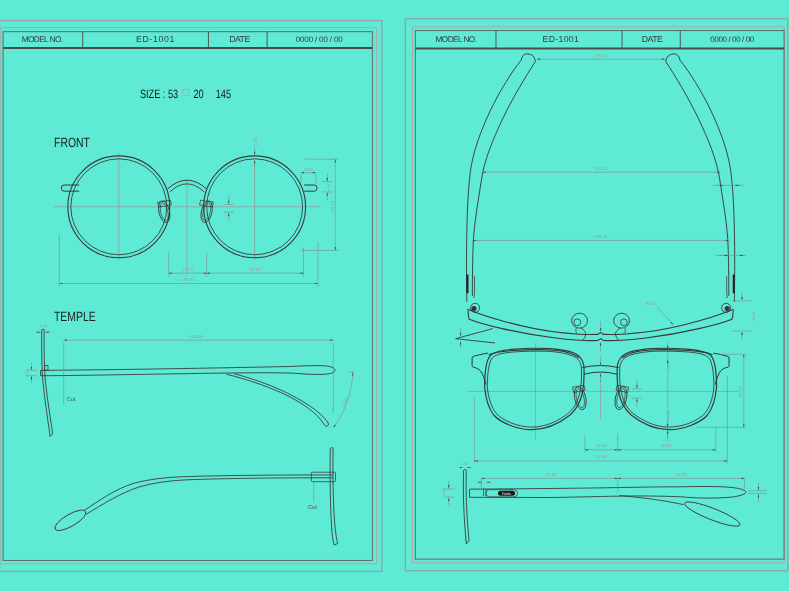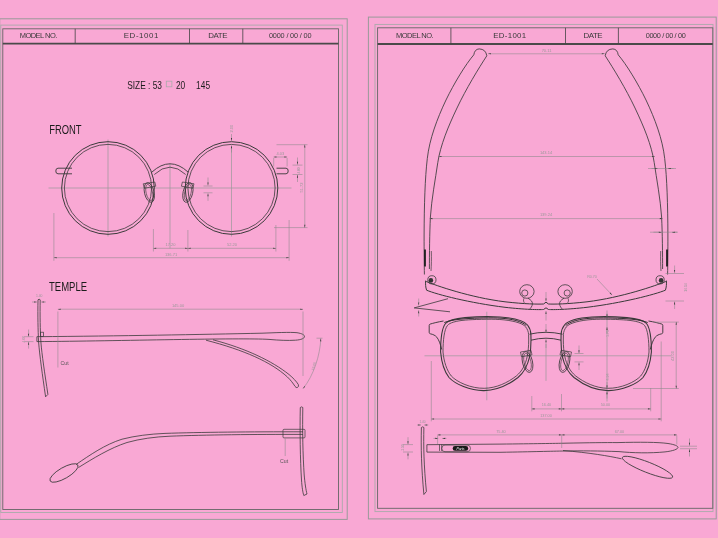--- a/index.html
+++ b/index.html
@@ -1,16 +1,16 @@
 <!DOCTYPE html>
 <html><head>
 <meta charset="utf-8">
 <style>
 html,body{margin:0;padding:0;background:#fff;}
-#page{position:relative;width:718px;height:538px;background:#f9a8d4;overflow:hidden;
+#page{position:relative;width:718px;height:538px;background:#5eead4;overflow:hidden;
   font-family:"Liberation Sans", sans-serif;}
 svg{position:absolute;left:0;top:0;}
 text{font-family:"Liberation Sans", sans-serif;}
 </style>
 </head>
 <body>
 <div id="page">
 <svg width="718" height="538" viewBox="0 0 718 538">
 <defs>
 <marker id="a" viewBox="0 0 10 10" refX="9.2" refY="5" markerWidth="6.5" markerHeight="3" orient="auto-start-reverse" markerUnits="userSpaceOnUse">

